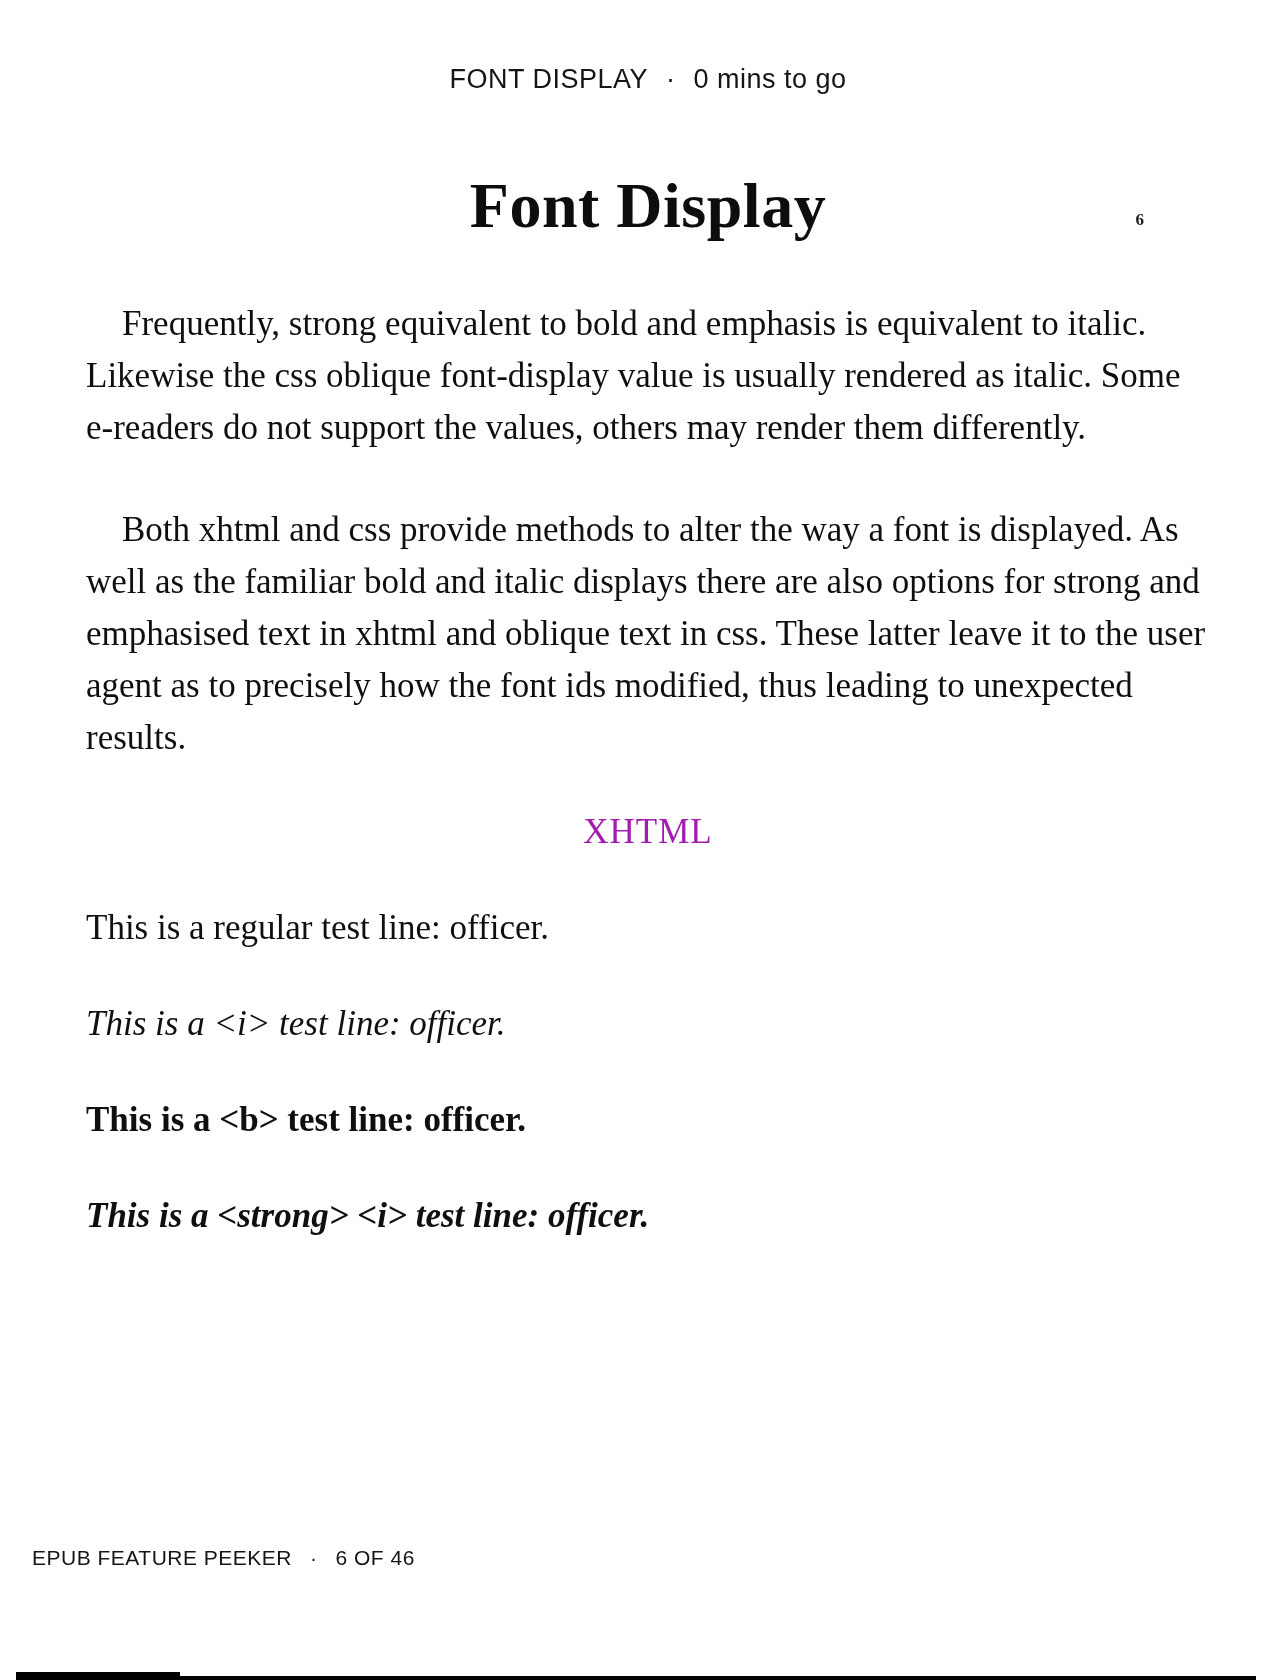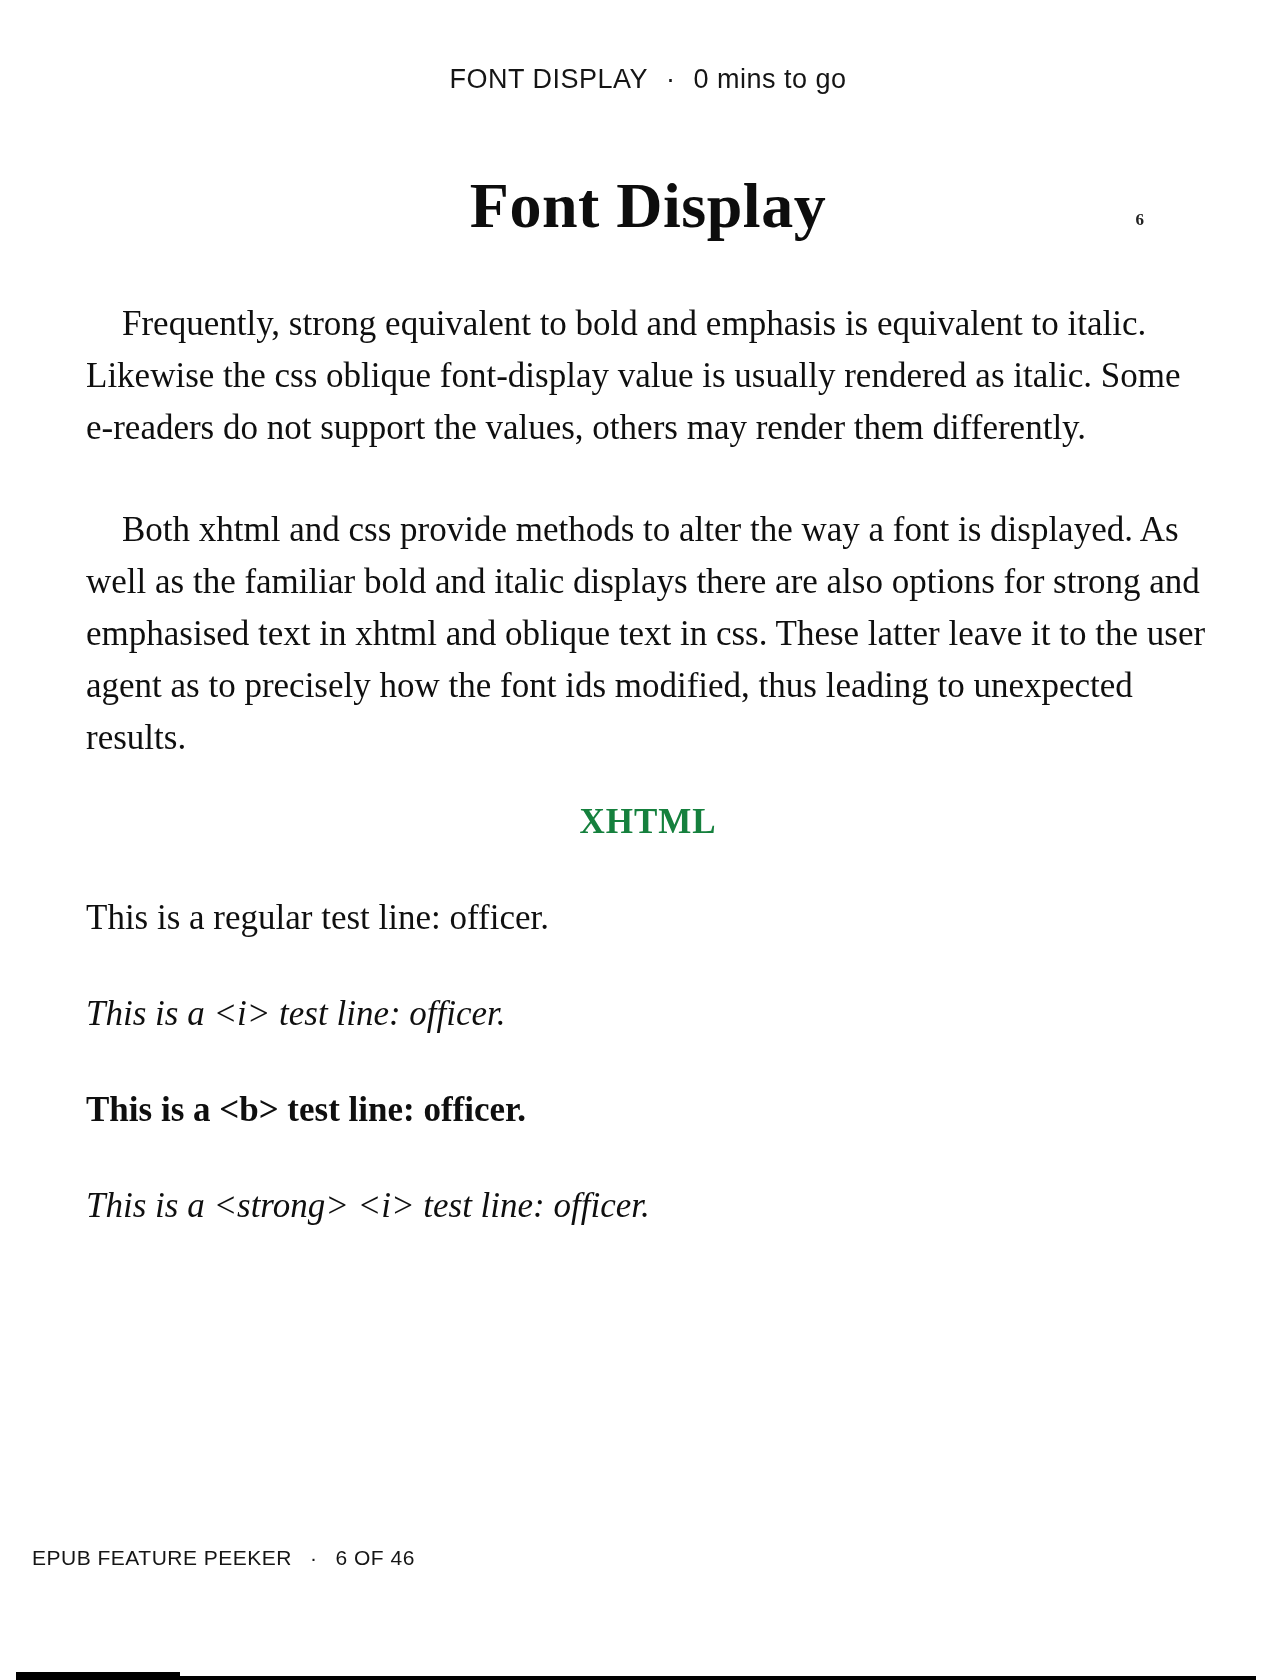--- a/index.html
+++ b/index.html
@@ -50,37 +50,37 @@
   }
   .body-paragraph {
     margin-top: 34px;
     font-size: 35px;
     line-height: 52px;
     text-indent: 36px;
     color: #0f0f0f;
     text-align: left;
   }
   .section-heading {
-    margin-top: 16px;
+    margin-top: 26px;
     text-align: center;
     font-size: 35px;
-    font-weight: bold;
+    font-weight: normal;
     line-height: 52px;
     letter-spacing: 1px;
-    color: #15803d;
+    color: #a21caf;
   }
   .test-line {
     margin-top: 28px;
     font-size: 35px;
     line-height: 52px;
     color: #0f0f0f;
   }
   .tl-italic { font-style: italic; }
   .tl-bold { font-weight: bold; }
-  .tl-bold-italic { font-weight: normal; font-style: italic; }
+  .tl-bold-italic { font-weight: bold; font-style: italic; }
   
   .reading-footer {
     position: absolute;
     top: 1522px; left: 0; right: 0;
     text-align: left;
     font-family: Liberation Sans, sans-serif;
     font-size: 21px;
     letter-spacing: 0.5px;
     color: #151515;
     white-space: nowrap;

